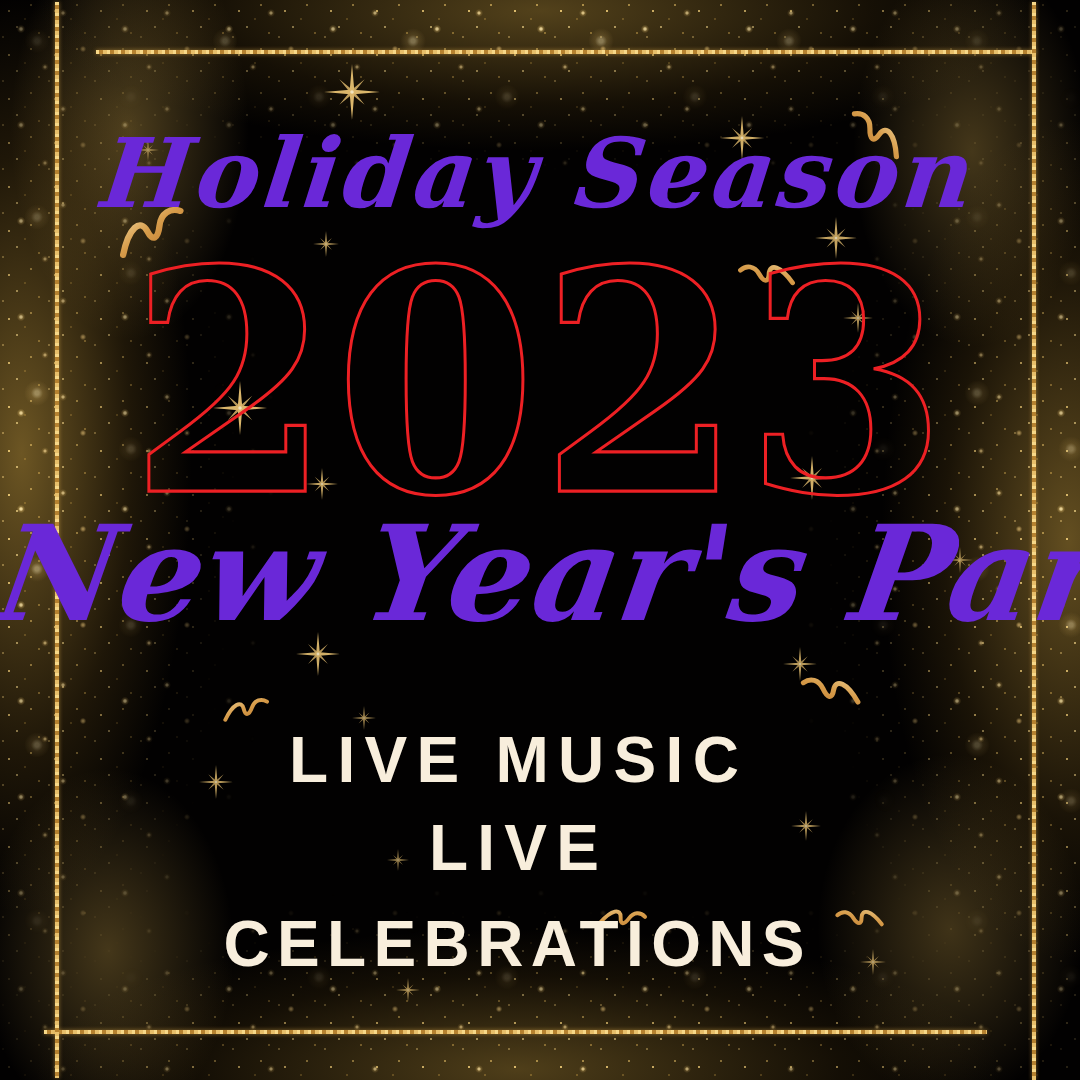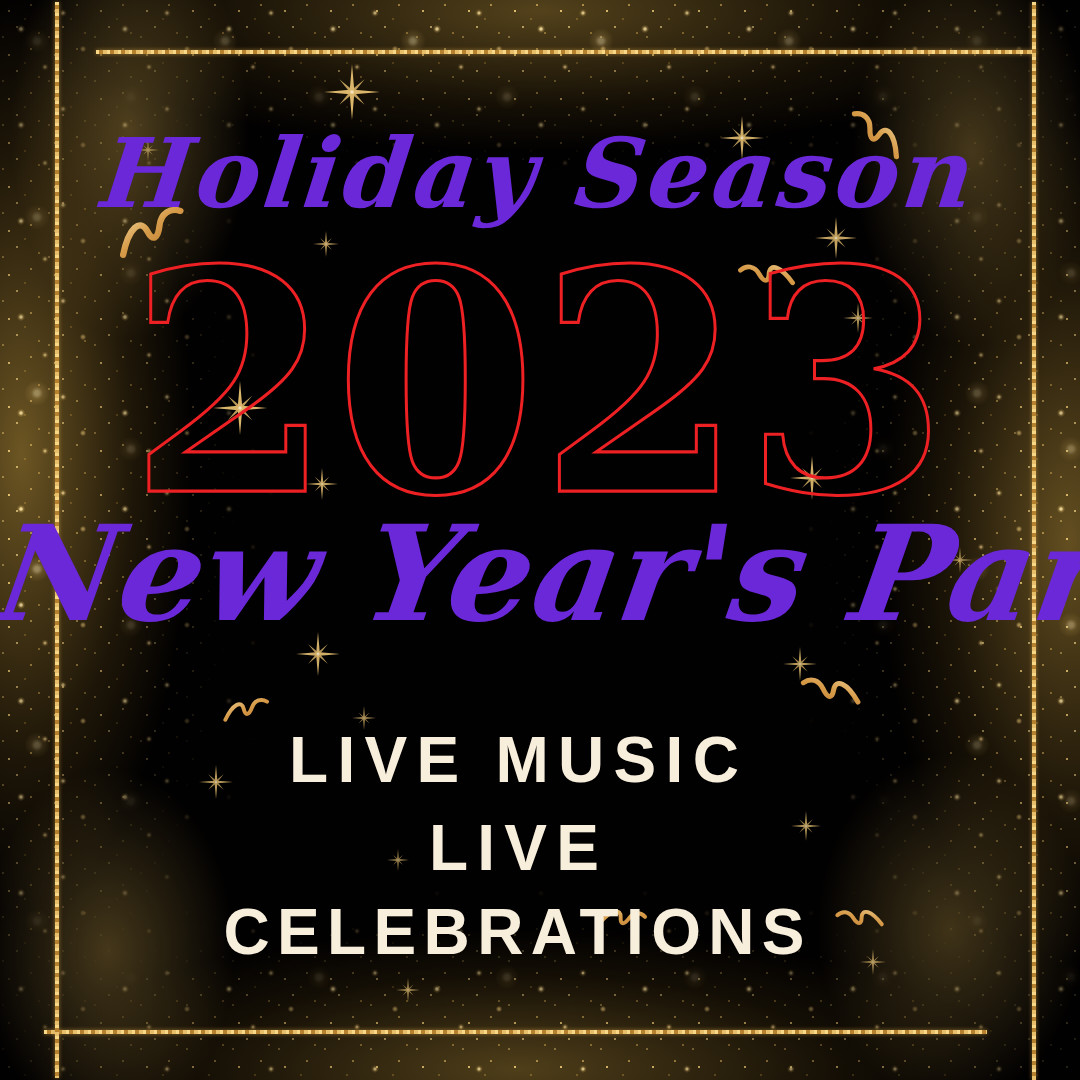--- a/index.html
+++ b/index.html
@@ -158,21 +158,21 @@
   #details {
     position:absolute; left:0; top:728px; width:1028px;
     text-align:center;
     font-family:"Liberation Sans", sans-serif;
     font-weight:700;
     color:#F8EEDC;
   }
   .detail-line { white-space:nowrap; line-height:1.0; }
   #detail-live-music   { font-size:64px; letter-spacing:.145em; padding-left:.145em; }
   #detail-dance        { font-size:64px; letter-spacing:.145em; padding-left:.145em; margin-top:24px; }
-  #detail-celebrations { font-size:64px; letter-spacing:.115em; padding-left:.115em; margin-top:20px; }
+  #detail-celebrations { font-size:64px; letter-spacing:.115em; padding-left:.115em; margin-top:32px; }
 </style>
 </head>
 <body>
 
 <div id="poster">
 
   <div class="glitter-layer" id="haze"></div>
   <div class="glitter-layer" id="speckle-fine"></div>
   <div class="glitter-layer" id="speckle-med"></div>
   <div class="glitter-layer" id="bokeh"></div>

